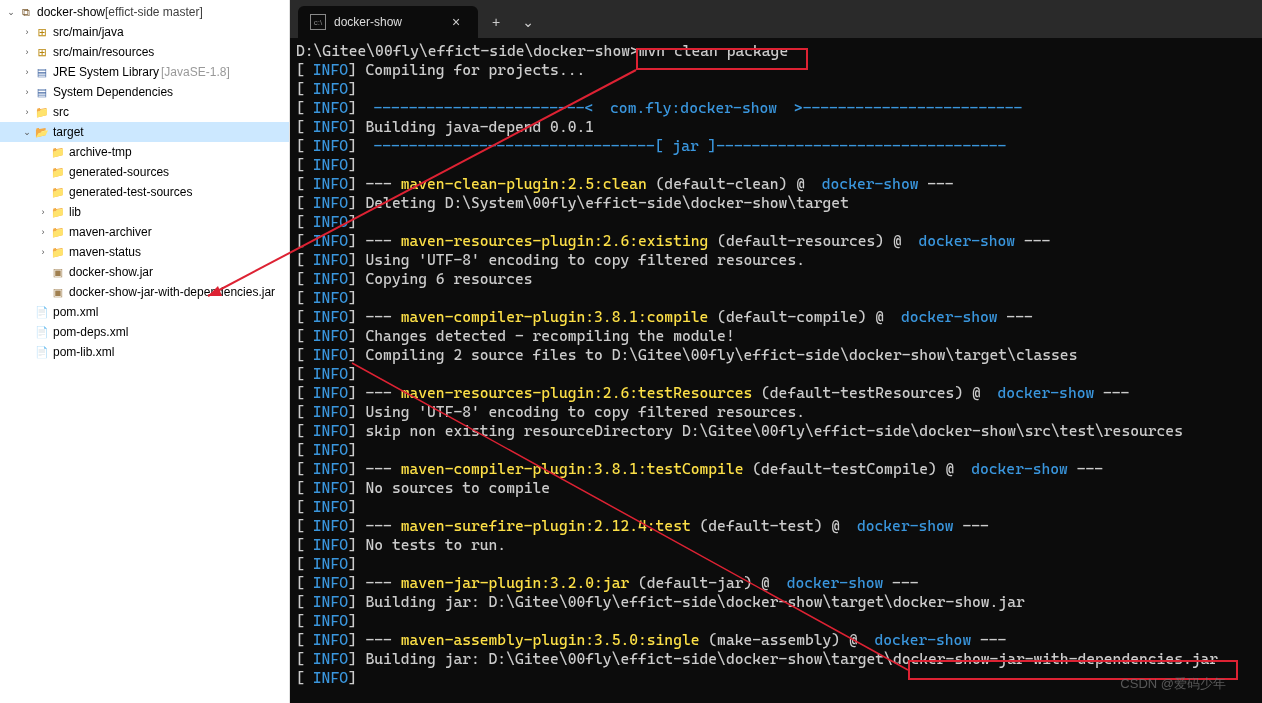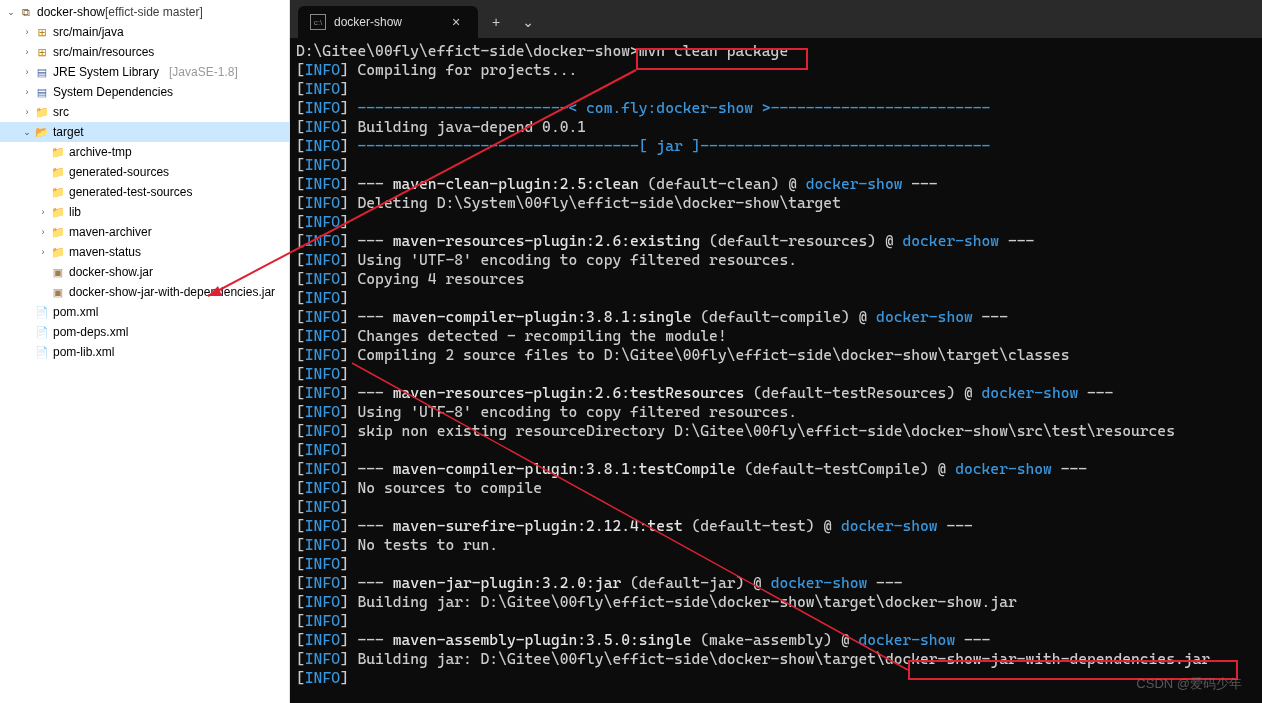--- a/index.html
+++ b/index.html
@@ -13,37 +13,37 @@
 .ico { width:16px; height:16px; margin-right:3px; display:inline-flex; align-items:center; justify-content:center; font-size:11px; }
 .ico-proj { color:#7a5a2f; }
 .ico-pkg { color:#b8860b; }
 .ico-lib { color:#4a6da7; }
 .ico-fold { color:#d4a84b; }
 .ico-fold-open { color:#d4a84b; }
 .ico-jar { color:#a08050; }
 .ico-xml { color:#a08050; }
 .tree-label { color:#000; }
 .tree-suffix { color:#404040; }
-.tree-suffix2 { color:#999; margin-left:10px; }
+.tree-suffix2 { color:#999; margin-left:2px; }
 
 .terminal-area { position:absolute; left:290px; top:0; width:972px; height:703px; background:#0c0c0c; }
 .tab-bar { height:38px; background:#2a2a2a; display:flex; align-items:flex-end; padding-left:8px; }
 .tab { height:32px; background:#0c0c0c; display:flex; align-items:center; padding:0 12px; border-radius:6px 6px 0 0; color:#ddd; margin-right:2px; min-width:180px; }
 .tab-icon { width:16px; height:16px; margin-right:8px; border:1px solid #888; display:inline-flex; align-items:center; justify-content:center; font-size:8px; color:#888; }
 .tab-title { flex:1; font-size:12px; }
 .tab-close { width:20px; height:20px; display:inline-flex; align-items:center; justify-content:center; color:#ccc; font-size:14px; cursor:pointer; }
 .tab-plus, .tab-chevron { width:32px; height:32px; display:inline-flex; align-items:center; justify-content:center; color:#ccc; font-size:14px; cursor:pointer; }
 
 .term-body { padding:4px 6px; font-family:"Cascadia Mono","Consolas",monospace; font-size:15px; line-height:19px; color:#ccc; white-space:pre; }
-.term-body .g { color:#e5e5e5; }
-.term-body .c { color:#3a96dd; }
+.term-body .g { color:#fde047; }
+.term-body .c { color:#3a96dd;margin-left:8px; }
 .term-body .w { color:#ccc; }
 .highlight-box { border:2px solid #d23; position:absolute; pointer-events:none; }
 .arrow-line { position:absolute; pointer-events:none; }
-.watermark { position:absolute; right:20px; bottom:10px; color:#777; font-size:13px; font-family:sans-serif; opacity:.7; }
+.watermark { position:absolute; right:36px; bottom:10px; color:#777; font-size:13px; font-family:sans-serif; opacity:.7; }
 </style>
 </head>
 <body>
 
 <div class="left-panel">
   <div class="tree" id="tree">
       <div class="tree-row">
         <span class="indent" style="width: 4px;"></span>
         <span class="arrow">⌄</span>
         <span class="ico ico-proj">⧉</span>
@@ -171,23 +171,23 @@
 <span class="w">[</span><span class="c">INFO</span><span class="w">] </span>
 <span class="w">[</span><span class="c">INFO</span><span class="w">] </span><span class="c">------------------------&lt; </span><span class="c">com.fly:docker-show</span><span class="c"> &gt;-------------------------</span>
 <span class="w">[</span><span class="c">INFO</span><span class="w">] </span><span class="w">Building java-depend 0.0.1</span>
 <span class="w">[</span><span class="c">INFO</span><span class="w">] </span><span class="c">--------------------------------[ jar ]---------------------------------</span>
 <span class="w">[</span><span class="c">INFO</span><span class="w">] </span>
 <span class="w">[</span><span class="c">INFO</span><span class="w">] </span><span class="w">--- </span><span class="g">maven-clean-plugin:2.5:clean</span><span class="w"> (default-clean) @ </span><span class="c">docker-show</span><span class="w"> ---</span>
 <span class="w">[</span><span class="c">INFO</span><span class="w">] </span><span class="w">Deleting D:\System\00fly\effict-side\docker-show\target</span>
 <span class="w">[</span><span class="c">INFO</span><span class="w">] </span>
 <span class="w">[</span><span class="c">INFO</span><span class="w">] </span><span class="w">--- </span><span class="g">maven-resources-plugin:2.6:existing</span><span class="w"> (default-resources) @ </span><span class="c">docker-show</span><span class="w"> ---</span>
 <span class="w">[</span><span class="c">INFO</span><span class="w">] </span><span class="w">Using 'UTF-8' encoding to copy filtered resources.</span>
-<span class="w">[</span><span class="c">INFO</span><span class="w">] </span><span class="w">Copying 4 resources</span>
-<span class="w">[</span><span class="c">INFO</span><span class="w">] </span>
-<span class="w">[</span><span class="c">INFO</span><span class="w">] </span><span class="w">--- </span><span class="g">maven-compiler-plugin:3.8.1:single</span><span class="w"> (default-compile) @ </span><span class="c">docker-show</span><span class="w"> ---</span>
+<span class="w">[</span><span class="c">INFO</span><span class="w">] </span><span class="w">Copying 6 resources</span>
+<span class="w">[</span><span class="c">INFO</span><span class="w">] </span>
+<span class="w">[</span><span class="c">INFO</span><span class="w">] </span><span class="w">--- </span><span class="g">maven-compiler-plugin:3.8.1:compile</span><span class="w"> (default-compile) @ </span><span class="c">docker-show</span><span class="w"> ---</span>
 <span class="w">[</span><span class="c">INFO</span><span class="w">] </span><span class="w">Changes detected - recompiling the module!</span>
 <span class="w">[</span><span class="c">INFO</span><span class="w">] </span><span class="w">Compiling 2 source files to D:\Gitee\00fly\effict-side\docker-show\target\classes</span>
 <span class="w">[</span><span class="c">INFO</span><span class="w">] </span>
 <span class="w">[</span><span class="c">INFO</span><span class="w">] </span><span class="w">--- </span><span class="g">maven-resources-plugin:2.6:testResources</span><span class="w"> (default-testResources) @ </span><span class="c">docker-show</span><span class="w"> ---</span>
 <span class="w">[</span><span class="c">INFO</span><span class="w">] </span><span class="w">Using 'UTF-8' encoding to copy filtered resources.</span>
 <span class="w">[</span><span class="c">INFO</span><span class="w">] </span><span class="w">skip non existing resourceDirectory D:\Gitee\00fly\effict-side\docker-show\src\test\resources</span>
 <span class="w">[</span><span class="c">INFO</span><span class="w">] </span>
 <span class="w">[</span><span class="c">INFO</span><span class="w">] </span><span class="w">--- </span><span class="g">maven-compiler-plugin:3.8.1:testCompile</span><span class="w"> (default-testCompile) @ </span><span class="c">docker-show</span><span class="w"> ---</span>
 <span class="w">[</span><span class="c">INFO</span><span class="w">] </span><span class="w">No sources to compile</span>
 <span class="w">[</span><span class="c">INFO</span><span class="w">] </span>

